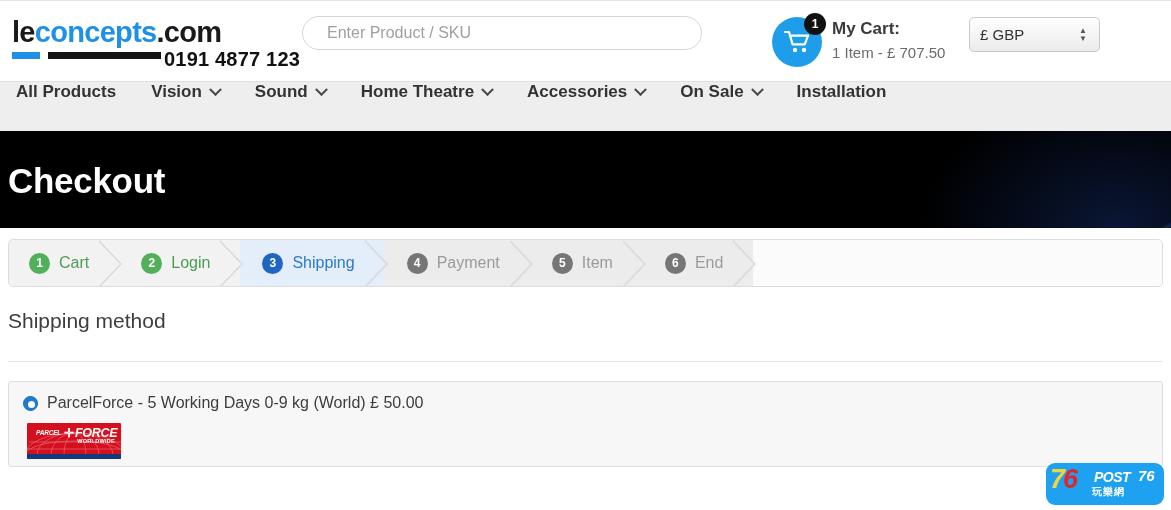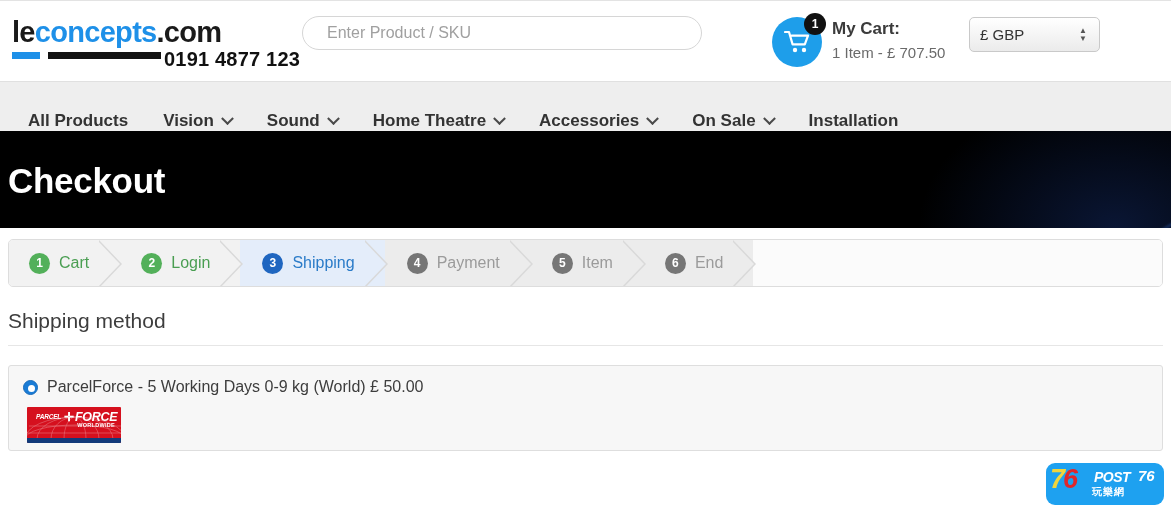--- a/index.html
+++ b/index.html
@@ -161,22 +161,22 @@
     line-height: 8px;
     text-align: center;
   }
 
   
   .nav {
     height: 50px;
     background: #eeeeee;
     border-top: 1px solid #e0e0e0;
     display: flex;
-    align-items: flex-end;
-    padding-left: 28px;
+    align-items: flex-start;
+    padding-left: 16px;
   }
   .nav-item {
     font-size: 17px;
     font-weight: bold;
     color: #333333;
     margin-right: 35px;
     display: flex;
     align-items: center;
     white-space: nowrap;
     cursor: pointer;
@@ -295,21 +295,21 @@
   .step.active .step-label { color: #2a7bc8; }
   .step.todo  .step-label { color: #9b9b9b; }
 
   .steps-filler { flex: 1 1 auto; background: #fbfbfb; }
 
   
   .section-title {
     margin-top: 22px;
     font-size: 21px;
     color: #3d3d3d;
-    padding-bottom: 12px;
+    padding-bottom: 28px;
     border-bottom: 1px solid #e6e6e6;
   }
 
   
   .ship-box {
     margin-top: 19px;
     border: 1px solid #dedede;
     background: #f7f7f7;
     border-radius: 3px;
     padding: 12px 14px 16px 14px;

